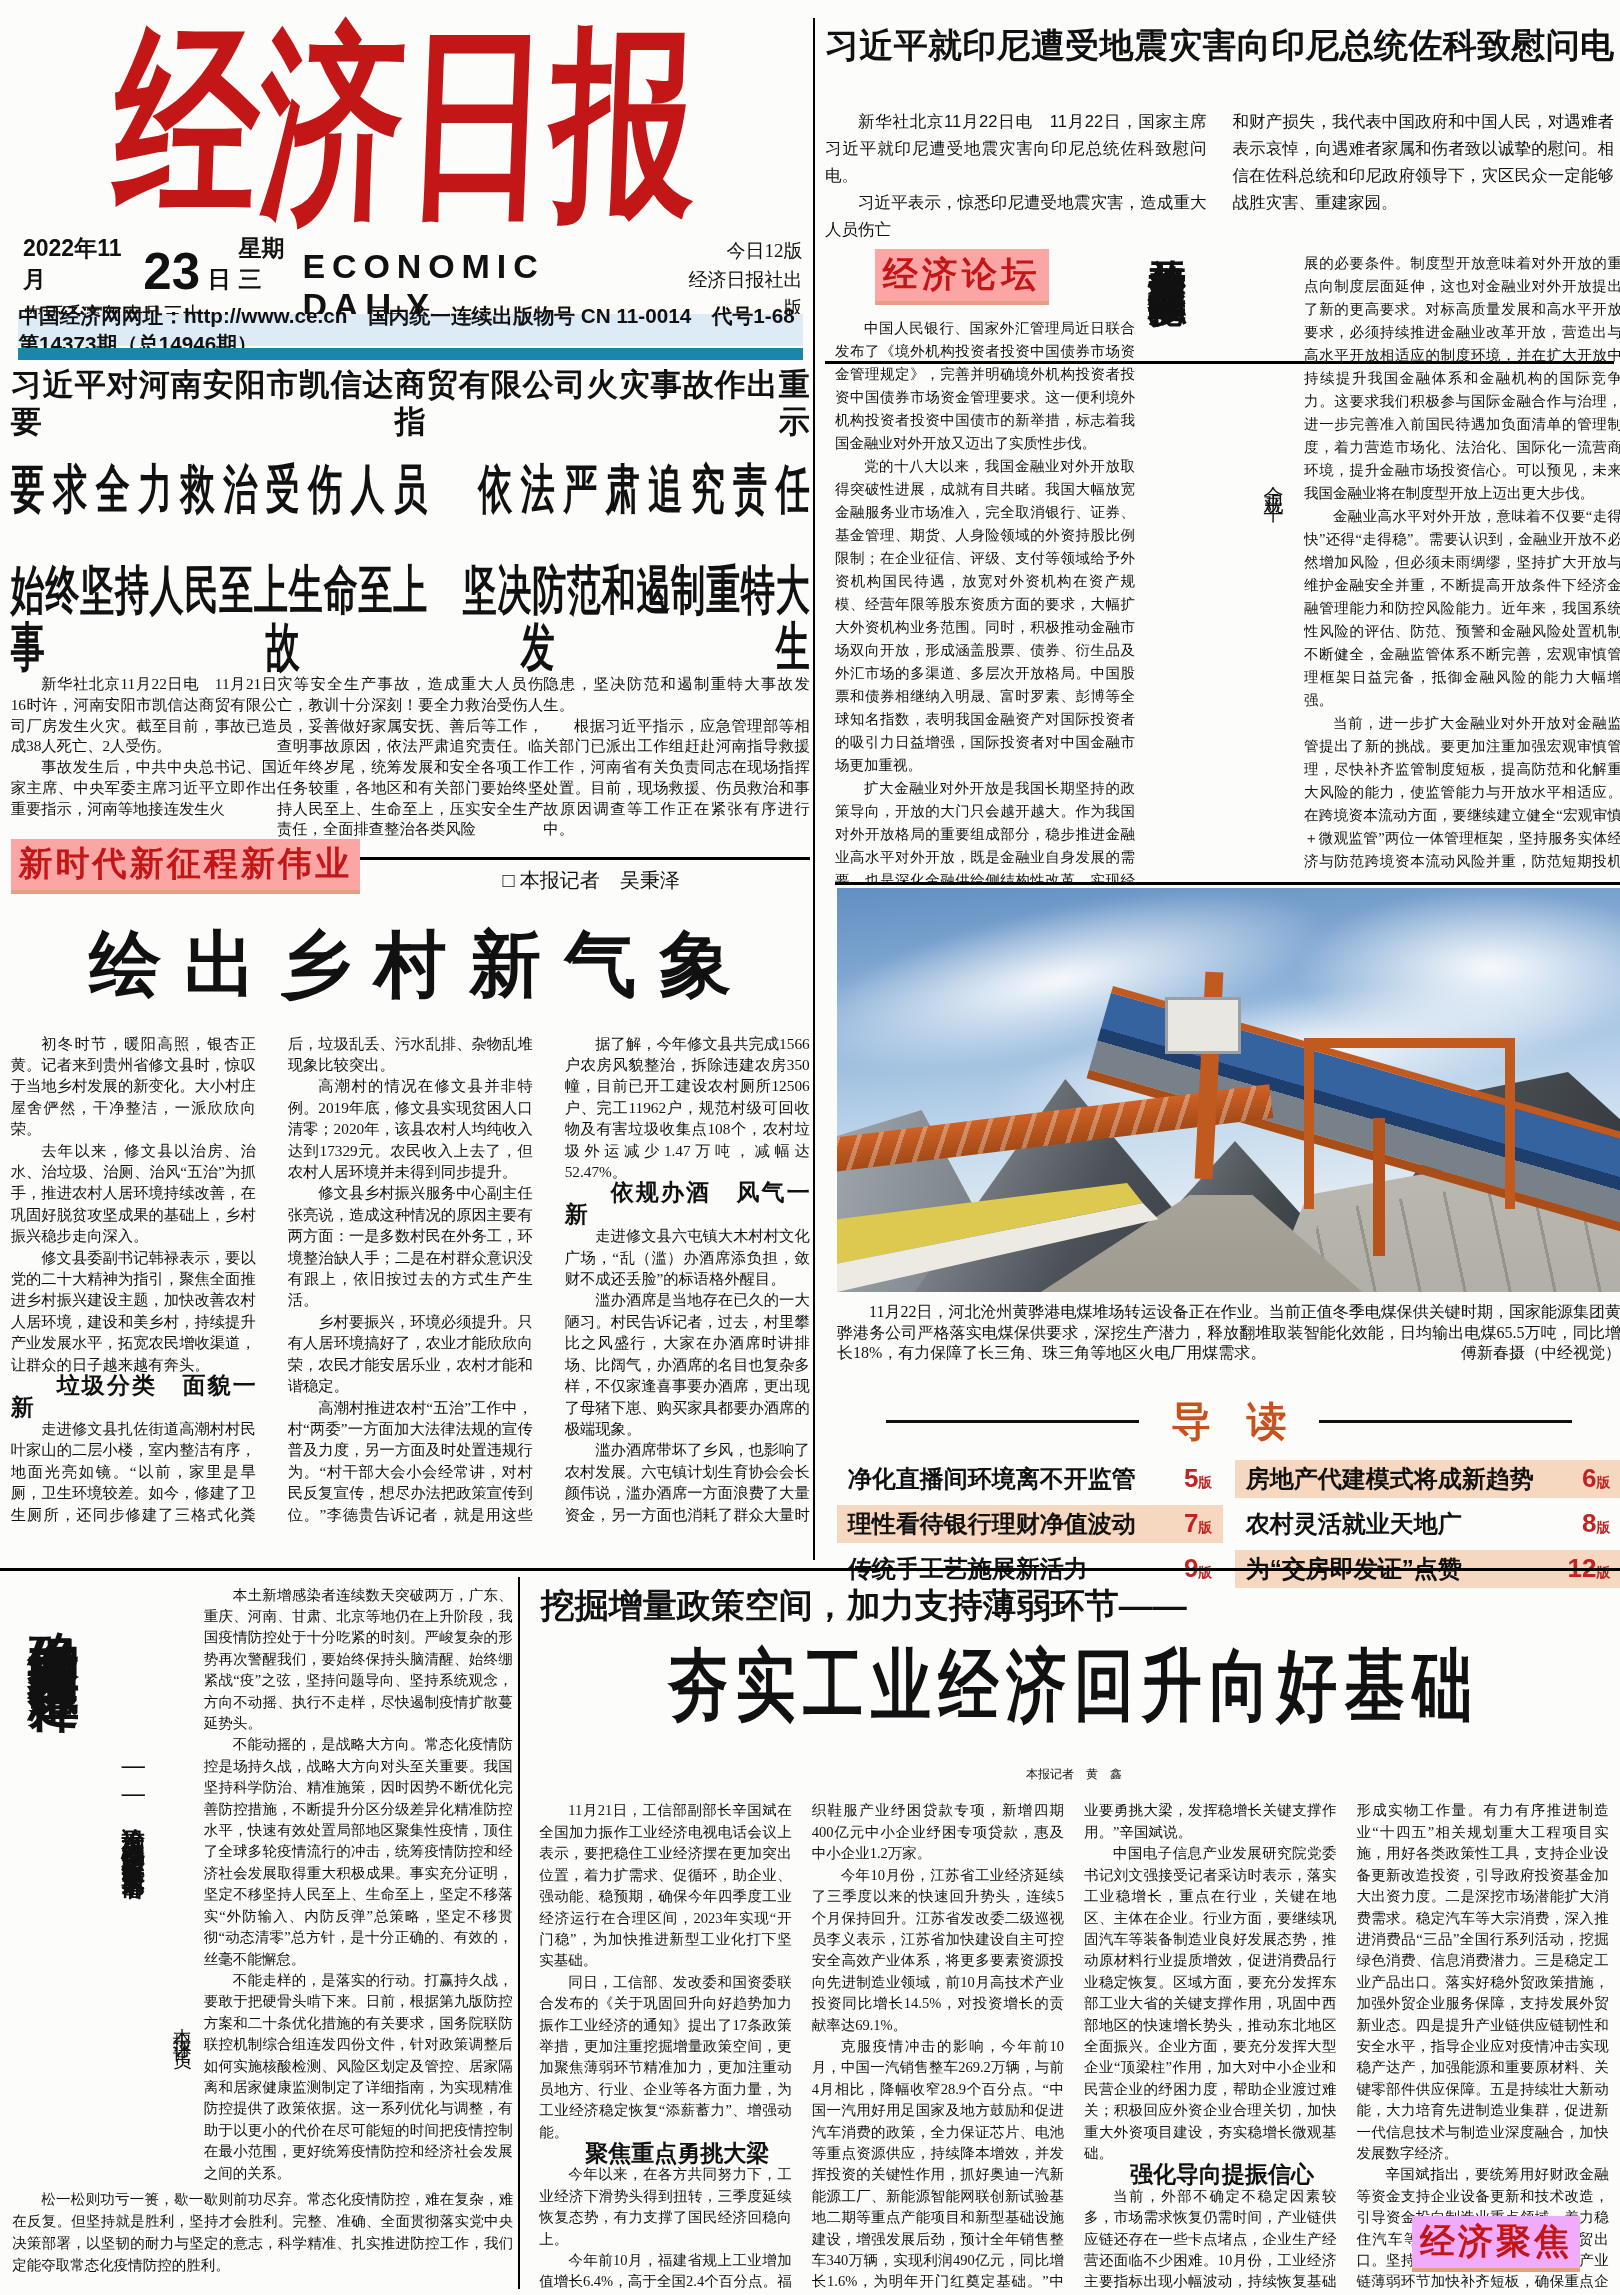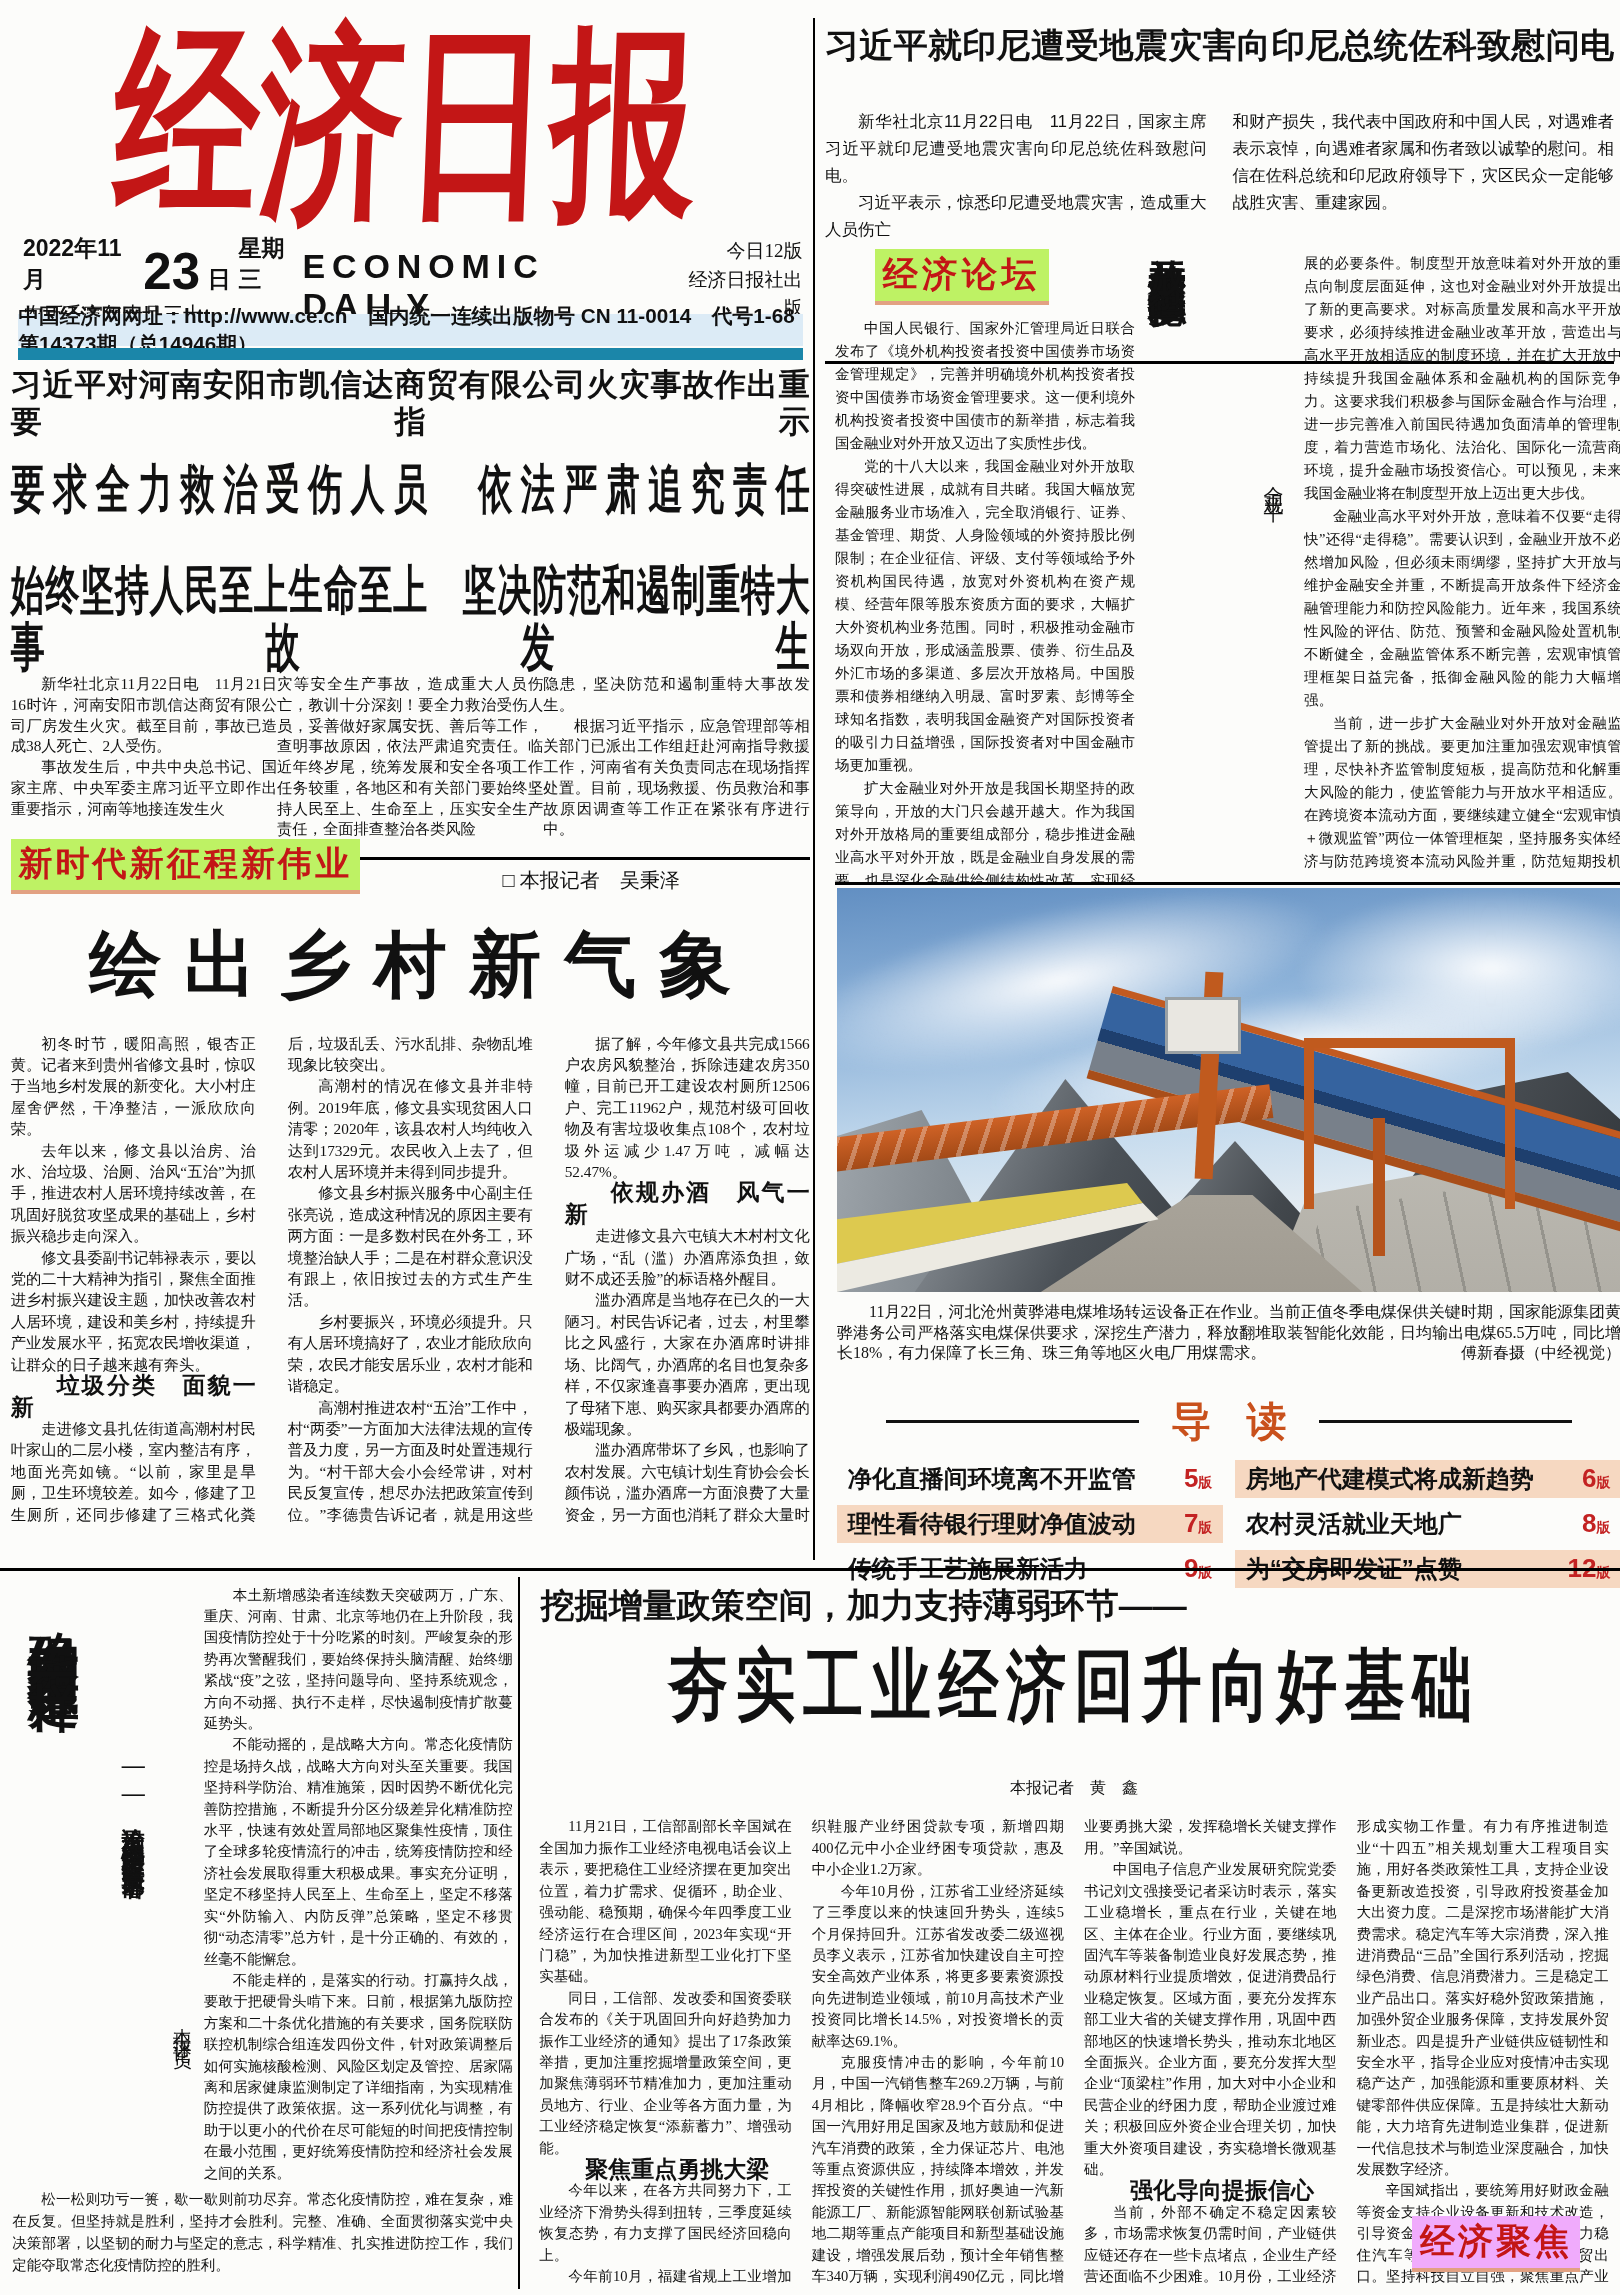--- a/index.html
+++ b/index.html
@@ -5,21 +5,21 @@
   html,body{margin:0;padding:0;background:#e8e8e6;}
   #page{position:relative;width:1621px;height:2295px;background:#fcfcfa;color:#111;
         font-family:"Liberation Serif",serif;overflow:hidden;}
   
   .hei{font-family:"Liberation Sans",sans-serif;}
   p.art{margin:0;text-align:justify;text-indent:2em;}
   p.noind{text-indent:0;}
   .cols{display:flex;}
   .badge{display:inline-block;color:#c31616;font-weight:900;
          font-family:"Liberation Sans",sans-serif;border-bottom:4.6px solid #e2a182;
-         padding:1.5px 7.7px 3.1px;background:#bef264;}
+         padding:1.5px 7.7px 3.1px;background:#fca5a5;}
   .subhead{text-align:center;font-weight:900;font-family:"Liberation Sans",sans-serif;
            font-size:23px;margin:12.3px 0;text-indent:0;}
   
   #masthead{position:absolute;left:7.7px;top:6.1px;width:804px;height:360px;}
   .logo{text-align:center;font-size:144px;font-weight:bold;color:#c31616;
         font-family:"DejaVu Serif",serif;transform:scaleY(1.42) skewX(-3deg);
         transform-origin:50% 0;letter-spacing:1.5px;line-height:1;margin-top:15.3px;}
   .mast-row{position:absolute;left:15.3px;right:9.2px;top:242px;height:64px;
             display:flex;justify-content:space-between;align-items:center;}
   .date-line{font-size:23px;font-weight:bold;font-family:"Liberation Sans",sans-serif;
@@ -145,21 +145,21 @@
   .ed-body{position:absolute;left:196px;top:4.6px;width:309px;height:597px;overflow:hidden;
            font-size:14.5px;line-height:21.4px;}
   .ed-tail{position:absolute;left:4.6px;top:608px;width:501px;font-size:14.5px;line-height:22px;}
   #vdiv-bottom{position:absolute;left:518px;top:1577px;width:1.5px;height:712px;background:#000;}
   
   #industry{position:absolute;left:527px;top:1577px;width:1094px;height:712px;overflow:hidden;}
   .ind-kicker{font-size:34px;font-weight:900;margin:6.1px 0 0 13.8px;}
   .ind-titlebox{height:83px;margin-top:18.4px;}
   .stretch2{text-align:center;font-size:60px;font-weight:900;letter-spacing:7.7px;line-height:1;
             transform:scaleY(1.3);transform-origin:50% 0;font-family:"Liberation Sans",sans-serif;}
-  .ind-byline{text-align:center;font-size:16px;margin-top:48px;}
+  .ind-byline{text-align:center;font-size:12px;margin-top:36px;}
   .ind-cols{gap:20px;margin:17px 12.3px 0;height:499px;overflow:hidden;font-size:14.5px;line-height:21.4px;}
   .ind-cols .col{flex:1;}
   .focus-badge{position:absolute;right:41px;bottom:17px;background:#f0abfc;font-size:35px;letter-spacing:3.1px;}
 </style>
 </head>
 <body>
 
 <div id="page">
 
   <div id="masthead">

